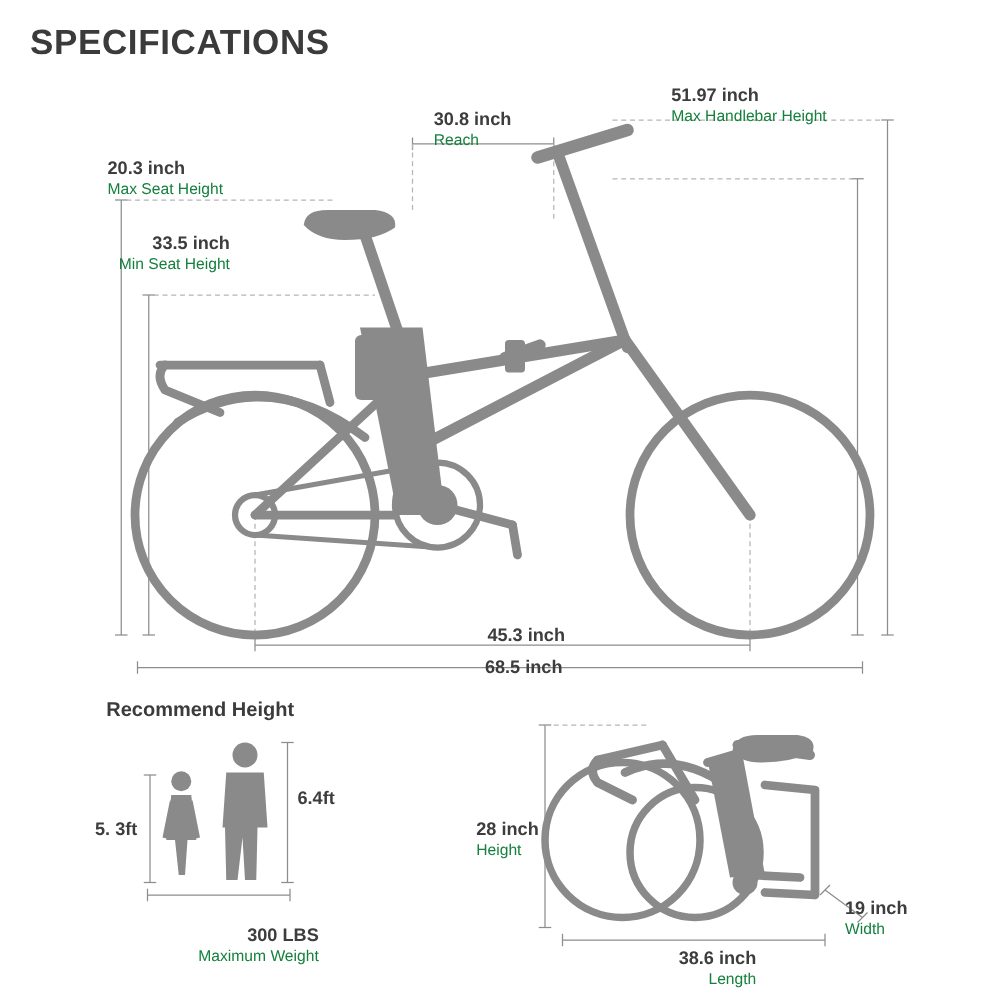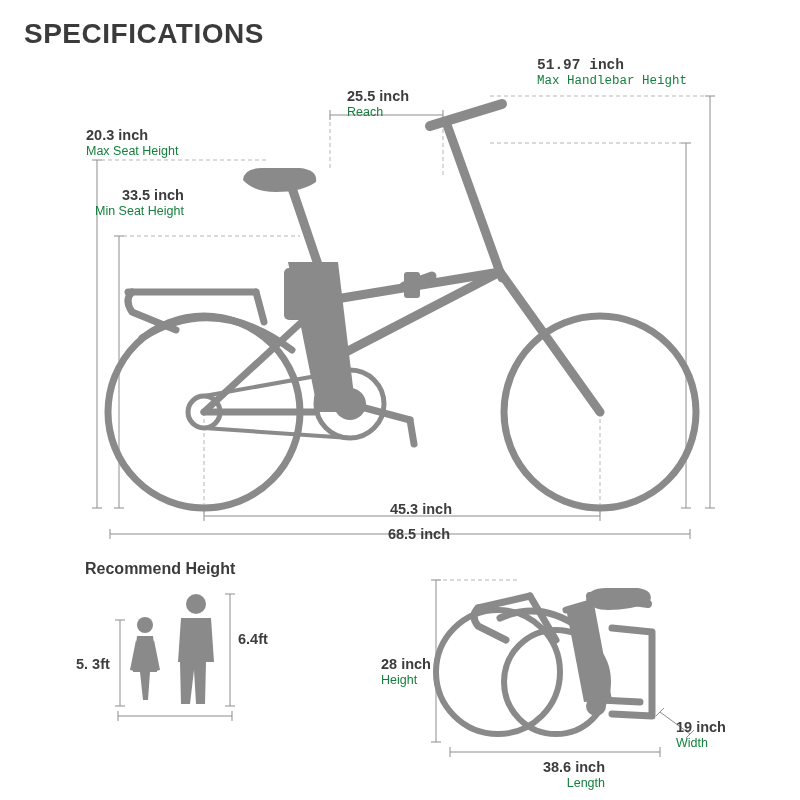--- a/index.html
+++ b/index.html
@@ -232,28 +232,28 @@
       <path class="dim-line" d="M450 752 L660 752"></path>
       <path class="dim-line" d="M450 747 L450 757"></path>
       <path class="dim-line" d="M660 747 L660 757"></path>
 
       <path class="dim-line" d="M660 712 L690 734"></path>
       <path class="dim-line" d="M656 716 L664 708"></path>
       <path class="dim-line" d="M686 738 L694 730"></path>
     </g>
   </svg>
 
-  <div class="lbl" style="left:537px; top:56px;font-family:Liberation Mono, monospace;">
+  <div class="lbl" style="left:537px; top:68px;">
     <span class="v">51.97 inch</span>
     <span class="s">Max Handlebar Height</span>
   </div>
 
 
   <div class="lbl" style="left:347px; top:87px;">
-    <span class="v">25.5 inch</span>
+    <span class="v">30.8 inch</span>
     <span class="s">Reach</span>
   </div>
 
   <div class="lbl" style="left:86px; top:126px;">
     <span class="v">20.3 inch</span>
     <span class="s">Max Seat Height</span>
   </div>
 
   <div class="lbl" style="left:95px; top:186px;text-align:right;">
     <span class="v">33.5 inch</span>
@@ -271,20 +271,24 @@
   <div class="section-head" style="left:85px; top:560px;">Recommend Height</div>
 
   <div class="lbl" style="left:76px; top:655px;">
     <span class="v">5. 3ft</span>
   </div>
 
   <div class="lbl" style="left:238px; top:630px;">
     <span class="v">6.4ft</span>
   </div>
 
+  <div class="lbl center" style="left:95px; top:740px; width:160px;">
+    <span class="v">300 LBS</span>
+    <span class="s">Maximum Weight</span>
+  </div>
 
   <div class="lbl" style="left:381px; top:655px;">
     <span class="v">28 inch</span>
     <span class="s">Height</span>
   </div>
 
   <div class="lbl" style="left:676px; top:718px;">
     <span class="v">19 inch</span>
     <span class="s">Width</span>
   </div>

